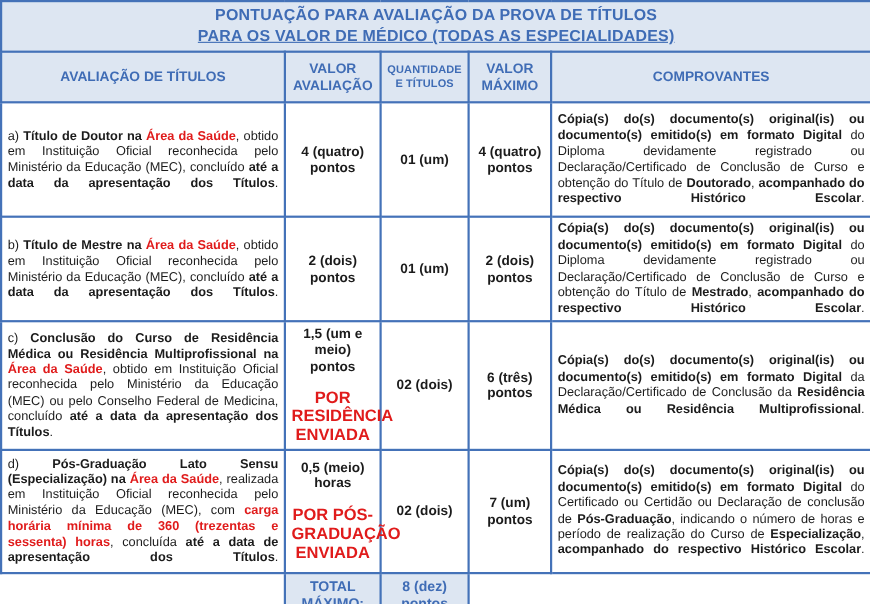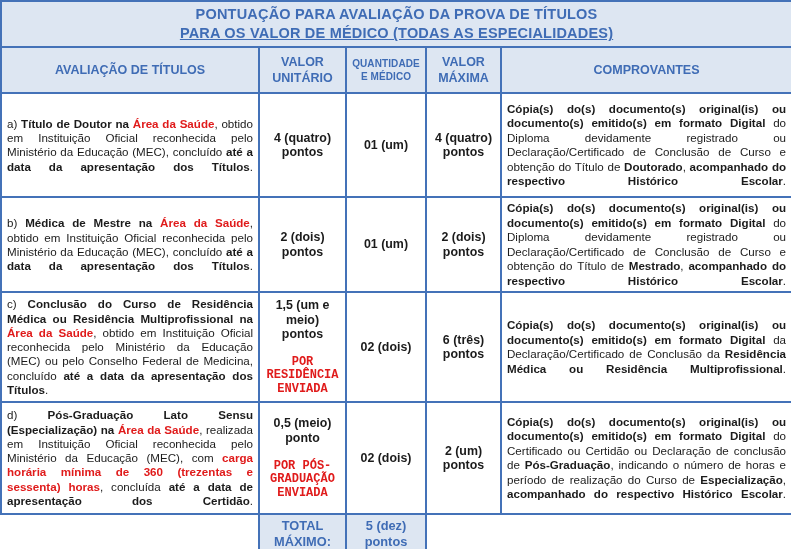--- a/index.html
+++ b/index.html
@@ -77,26 +77,25 @@
     font-size: 12.4px;
     font-weight: bold;
     line-height: 1.18;
     color: #1b1b1b;
   }
   .red {
     color: #e01b1b;
   }
   .redsmall {
     color: #e01b1b;
-    font-size: 12px;
+    font-size: 15px;
     font-weight: bold;
     line-height: 1.12;
     display: block;
     margin-top: 14px;
-    font-family: Liberation Mono, monospace;
   }
   .proof {
     text-align: justify;
     text-align-last: justify;
     font-size: 11.6px;
     line-height: 1.25;
     color: #1b1b1b;
     padding: 5px 6px;
   }
   b { font-weight: bold; }
@@ -132,29 +131,29 @@
         <td class="title-cell" colspan="5">
           <div class="title-line">PONTUAÇÃO PARA AVALIAÇÃO DA PROVA DE TÍTULOS</div>
           <div class="title-line underline">PARA OS VALOR DE MÉDICO (TODAS AS ESPECIALIDADES)</div>
         </td>
       </tr>
 
       <tr>
         <td class="colhead">AVALIAÇÃO DE TÍTULOS</td>
         <td class="colhead">
           <div>VALOR</div>
-          <div>UNITÁRIO</div>
+          <div>AVALIAÇÃO</div>
         </td>
         <td class="colhead small">
           <div>QUANTIDADE</div>
-          <div>E MÉDICO</div>
+          <div>E TÍTULOS</div>
         </td>
         <td class="colhead">
           <div>VALOR</div>
-          <div>MÁXIMA</div>
+          <div>MÁXIMO</div>
         </td>
         <td class="colhead">COMPROVANTES</td>
       </tr>
 
       <tr>
         <td class="desc" style="height:104px">
           <span>a)</span>
           <b>Título de Doutor na</b>
           <b class="red">Área da Saúde</b><span>, obtido em Instituição Oficial reconhecida pelo Ministério da Educação (MEC), concluído</span>
           <b>até a data da apresentação dos Títulos</b><span>.</span>
@@ -172,21 +171,21 @@
           <b>Cópia(s) do(s) documento(s) original(is) ou documento(s) emitido(s) em formato Digital</b>
           <span>do Diploma devidamente registrado ou Declaração/Certificado de Conclusão de Curso e obtenção do Título de</span>
           <b>Doutorado</b><span>,</span>
           <b>acompanhado do respectivo Histórico Escolar</b><span>.</span>
         </td>
       </tr>
 
       <tr>
         <td class="desc" style="height:95px">
           <span>b)</span>
-          <b>Médica de Mestre na</b>
+          <b>Título de Mestre na</b>
           <b class="red">Área da Saúde</b><span>, obtido em Instituição Oficial reconhecida pelo Ministério da Educação (MEC), concluído</span>
           <b>até a data da apresentação dos Títulos</b><span>.</span>
         </td>
         <td class="num">
           <div>2 (dois)</div>
           <div>pontos</div>
         </td>
         <td class="num">01 (um)</td>
         <td class="num">
           <div>2 (dois)</div>
@@ -223,49 +222,49 @@
           <b>Residência Médica ou Residência Multiprofissional</b><span>.</span>
         </td>
       </tr>
 
       <tr>
         <td class="desc" style="height:112px">
           <span>d)</span>
           <b>Pós-Graduação Lato Sensu (Especialização) na</b>
           <b class="red">Área da Saúde</b><span>, realizada em Instituição Oficial reconhecida pelo Ministério da Educação (MEC), com</span>
           <b class="red">carga horária mínima de 360 (trezentas e sessenta) horas</b><span>, concluída</span>
-          <b>até a data de apresentação dos Certidão</b><span>.</span>
+          <b>até a data de apresentação dos Títulos</b><span>.</span>
         </td>
         <td class="num">
           <div>0,5 (meio)</div>
-          <div>ponto</div>
+          <div>horas</div>
           <span class="redsmall">POR PÓS-GRADUAÇÃO ENVIADA</span>
         </td>
         <td class="num">02 (dois)</td>
         <td class="num">
-          <div>2 (um)</div>
+          <div>7 (um)</div>
           <div>pontos</div>
         </td>
         <td class="proof">
           <b>Cópia(s) do(s) documento(s) original(is) ou documento(s) emitido(s) em formato Digital</b>
           <span>do Certificado ou Certidão ou Declaração de conclusão de</span>
           <b>Pós-Graduação</b><span>, indicando o número de horas e período de realização do Curso de</span>
           <b>Especialização</b><span>,</span>
           <b>acompanhado do respectivo Histórico Escolar</b><span>.</span>
         </td>
       </tr>
 
       <tr>
         <td class="blank-cell"></td>
         <td class="total-label">
           <div>TOTAL</div>
           <div>MÁXIMO:</div>
         </td>
         <td class="total-value">
-          <div>5 (dez)</div>
+          <div>8 (dez)</div>
           <div>pontos</div>
         </td>
         <td class="blank-cell"></td>
         <td class="blank-cell"></td>
       </tr>
     </tbody>
   </table>
 </div>
 
 </body></html>

